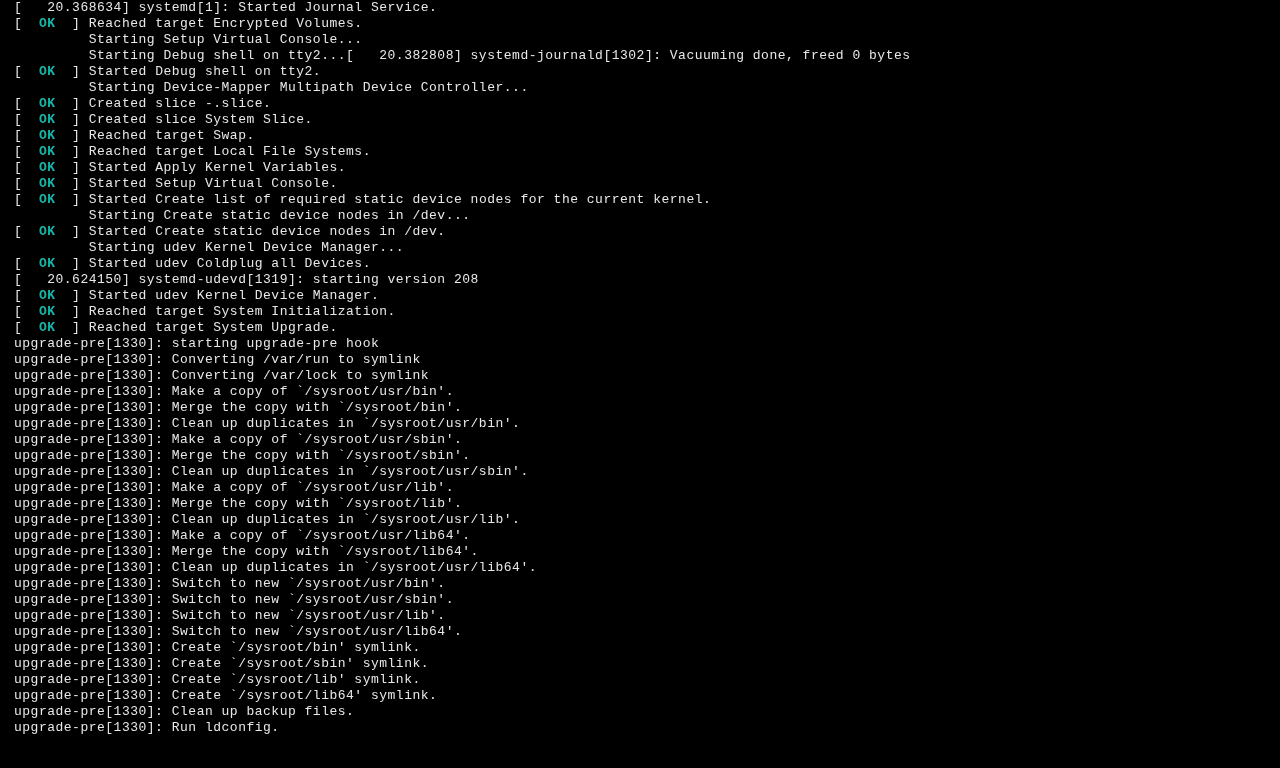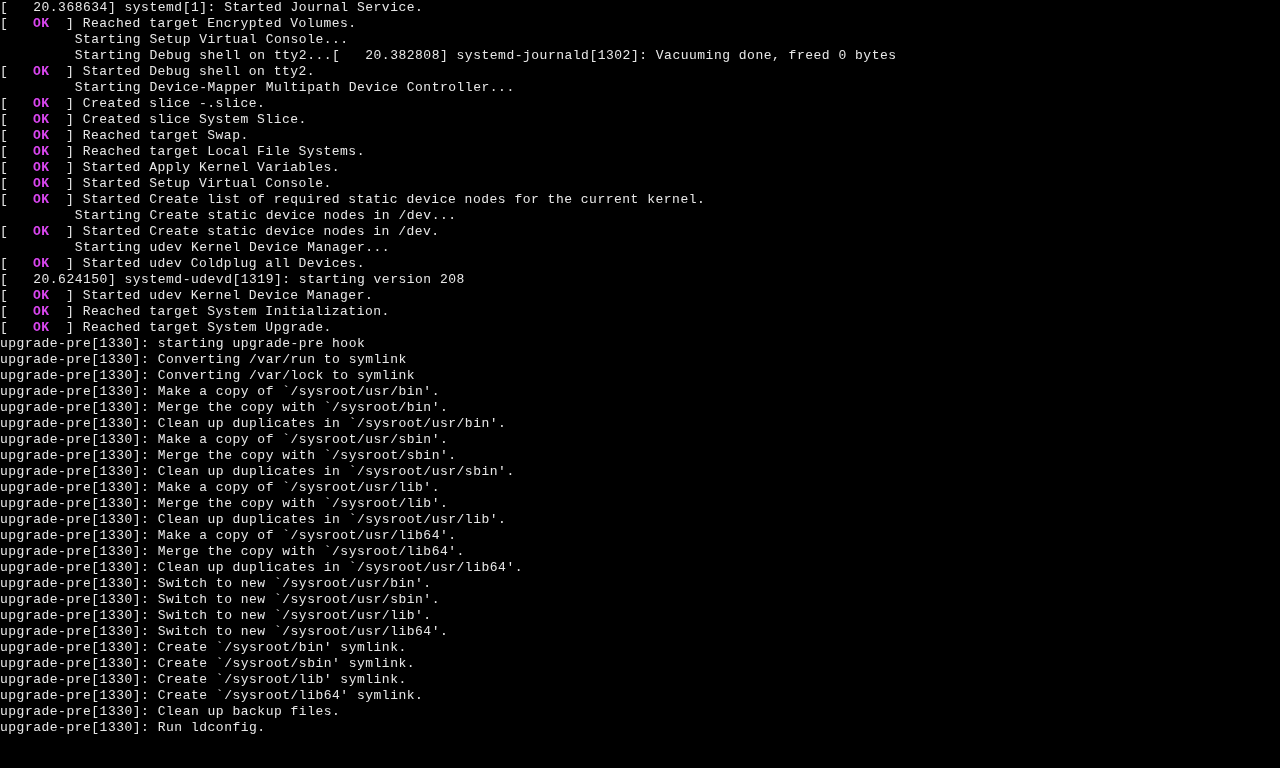--- a/index.html
+++ b/index.html
@@ -10,19 +10,20 @@
     background: #000;
     overflow: hidden;
   }
   #console {
     font-family: "Courier New", Courier, monospace;
     font-size: 13px;
     line-height: 16px;
     color: #e8e8e8;
     white-space: pre;
     letter-spacing: 0.5px;
+    padding-left: 14px;
   }
-  .ok { color: #d946ef; font-weight: bold; margin-left: 8px; }
+  .ok { color: #14b8a6; font-weight: bold; }
 </style>
 </head>
 <body>
 
 <div id="console"><div><span>[   20.368634] systemd[1]: Started Journal Service.</span></div><div><span>[  </span><span class="ok">OK</span><span>  ] Reached target Encrypted Volumes.</span></div><div><span>         Starting Setup Virtual Console...</span></div><div><span>         Starting Debug shell on tty2...[   20.382808] systemd-journald[1302]: Vacuuming done, freed 0 bytes</span></div><div><span></span></div><div><span>[  </span><span class="ok">OK</span><span>  ] Started Debug shell on tty2.</span></div><div><span>         Starting Device-Mapper Multipath Device Controller...</span></div><div><span>[  </span><span class="ok">OK</span><span>  ] Created slice -.slice.</span></div><div><span>[  </span><span class="ok">OK</span><span>  ] Created slice System Slice.</span></div><div><span>[  </span><span class="ok">OK</span><span>  ] Reached target Swap.</span></div><div><span>[  </span><span class="ok">OK</span><span>  ] Reached target Local File Systems.</span></div><div><span>[  </span><span class="ok">OK</span><span>  ] Started Apply Kernel Variables.</span></div><div><span>[  </span><span class="ok">OK</span><span>  ] Started Setup Virtual Console.</span></div><div><span>[  </span><span class="ok">OK</span><span>  ] Started Create list of required static device nodes for the current kernel.</span></div><div><span>         Starting Create static device nodes in /dev...</span></div><div><span>[  </span><span class="ok">OK</span><span>  ] Started Create static device nodes in /dev.</span></div><div><span>         Starting udev Kernel Device Manager...</span></div><div><span>[  </span><span class="ok">OK</span><span>  ] Started udev Coldplug all Devices.</span></div><div><span>[   20.624150] systemd-udevd[1319]: starting version 208</span></div><div><span>[  </span><span class="ok">OK</span><span>  ] Started udev Kernel Device Manager.</span></div><div><span>[  </span><span class="ok">OK</span><span>  ] Reached target System Initialization.</span></div><div><span>[  </span><span class="ok">OK</span><span>  ] Reached target System Upgrade.</span></div><div><span>upgrade-pre[1330]: starting upgrade-pre hook</span></div><div><span>upgrade-pre[1330]: Converting /var/run to symlink</span></div><div><span>upgrade-pre[1330]: Converting /var/lock to symlink</span></div><div><span>upgrade-pre[1330]: Make a copy of `/sysroot/usr/bin'.</span></div><div><span>upgrade-pre[1330]: Merge the copy with `/sysroot/bin'.</span></div><div><span>upgrade-pre[1330]: Clean up duplicates in `/sysroot/usr/bin'.</span></div><div><span>upgrade-pre[1330]: Make a copy of `/sysroot/usr/sbin'.</span></div><div><span>upgrade-pre[1330]: Merge the copy with `/sysroot/sbin'.</span></div><div><span>upgrade-pre[1330]: Clean up duplicates in `/sysroot/usr/sbin'.</span></div><div><span>upgrade-pre[1330]: Make a copy of `/sysroot/usr/lib'.</span></div><div><span>upgrade-pre[1330]: Merge the copy with `/sysroot/lib'.</span></div><div><span>upgrade-pre[1330]: Clean up duplicates in `/sysroot/usr/lib'.</span></div><div><span>upgrade-pre[1330]: Make a copy of `/sysroot/usr/lib64'.</span></div><div><span>upgrade-pre[1330]: Merge the copy with `/sysroot/lib64'.</span></div><div><span>upgrade-pre[1330]: Clean up duplicates in `/sysroot/usr/lib64'.</span></div><div><span>upgrade-pre[1330]: Switch to new `/sysroot/usr/bin'.</span></div><div><span>upgrade-pre[1330]: Switch to new `/sysroot/usr/sbin'.</span></div><div><span>upgrade-pre[1330]: Switch to new `/sysroot/usr/lib'.</span></div><div><span>upgrade-pre[1330]: Switch to new `/sysroot/usr/lib64'.</span></div><div><span>upgrade-pre[1330]: Create `/sysroot/bin' symlink.</span></div><div><span>upgrade-pre[1330]: Create `/sysroot/sbin' symlink.</span></div><div><span>upgrade-pre[1330]: Create `/sysroot/lib' symlink.</span></div><div><span>upgrade-pre[1330]: Create `/sysroot/lib64' symlink.</span></div><div><span>upgrade-pre[1330]: Clean up backup files.</span></div><div><span>upgrade-pre[1330]: Run ldconfig.</span></div></div>
 
 </body></html>

